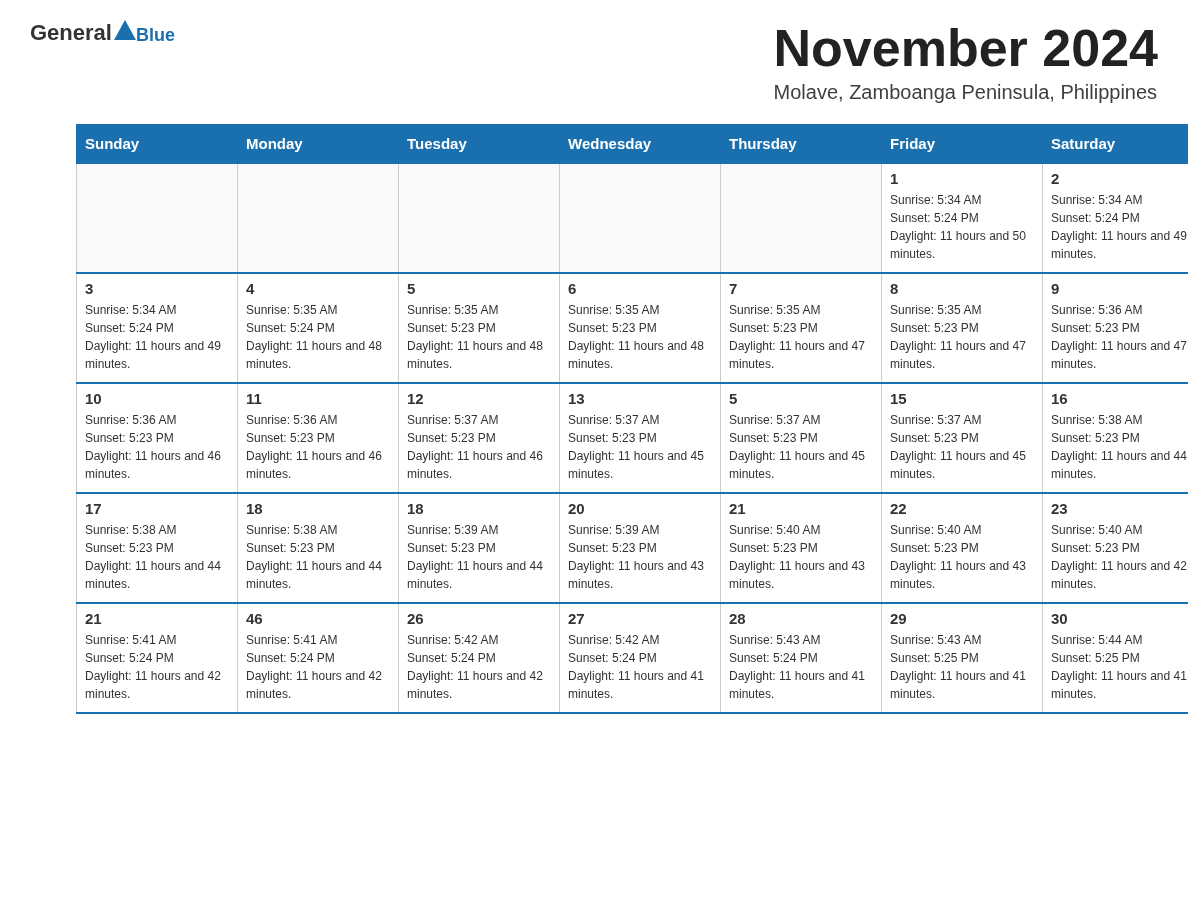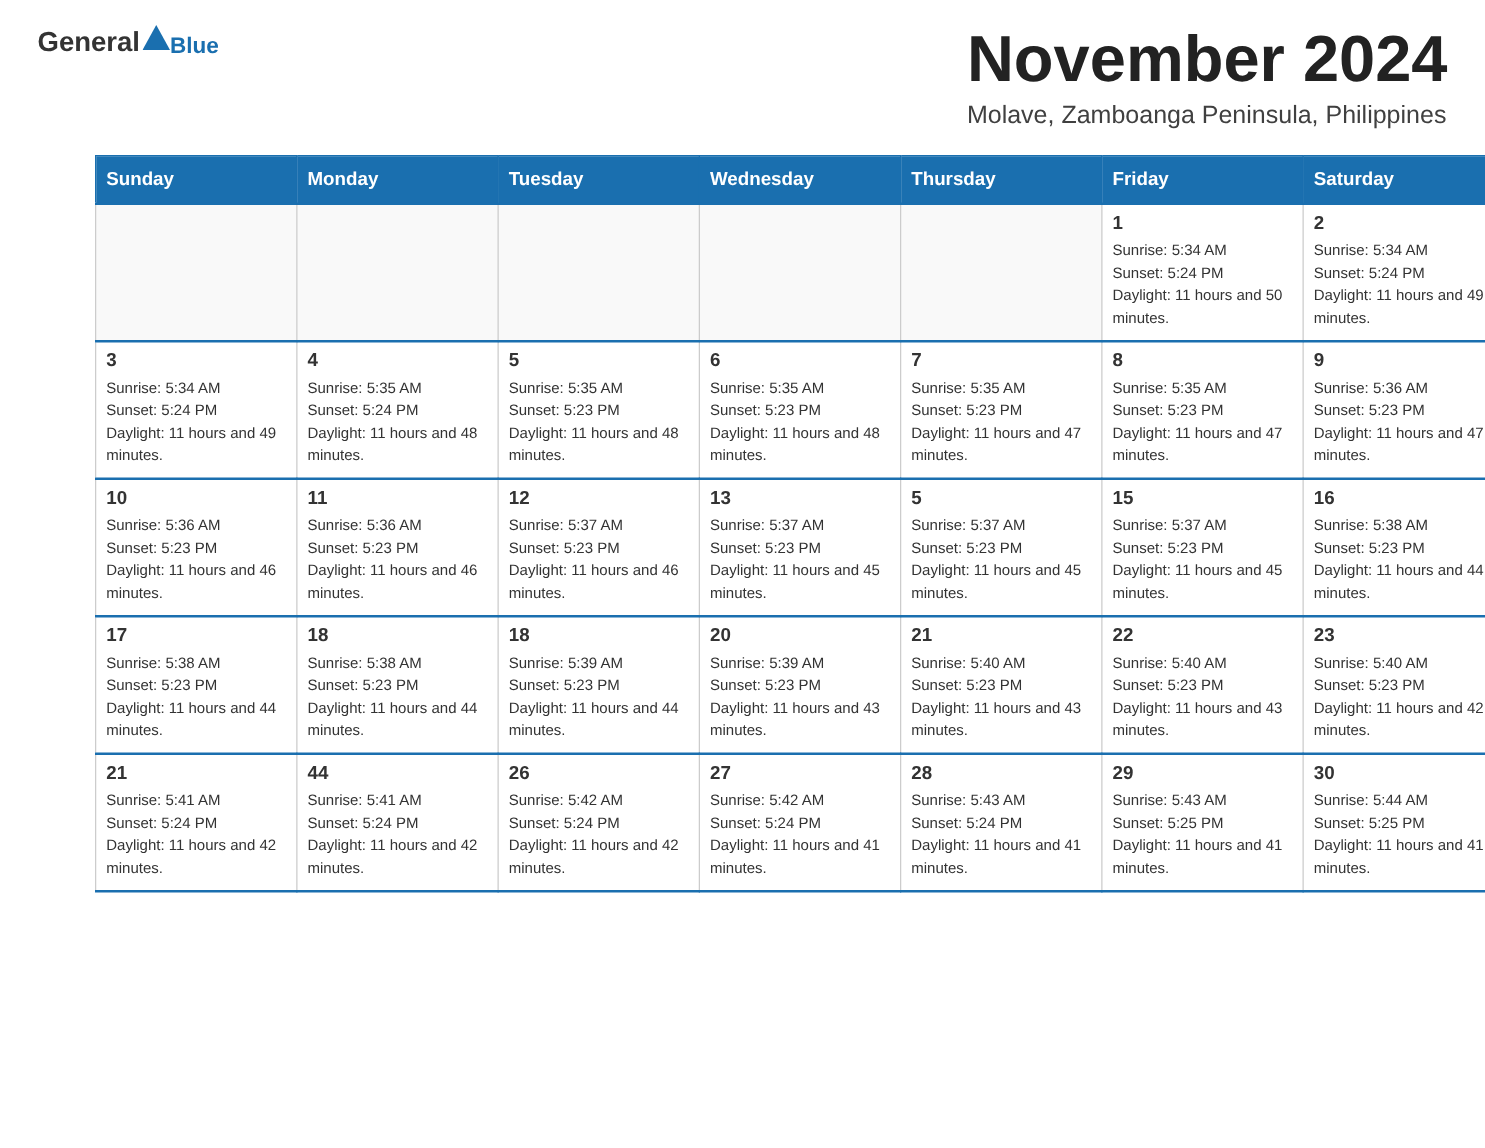--- a/index.html
+++ b/index.html
@@ -281,21 +281,21 @@
         </td>
       </tr>
       <tr>
         <td>
           <span class="day-number">21</span>
           <div class="day-info" style="white-space: pre-line;">Sunrise: 5:41 AM
 Sunset: 5:24 PM
 Daylight: 11 hours and 42 minutes.</div>
         </td>
         <td>
-          <span class="day-number">44</span>
+          <span class="day-number">46</span>
           <div class="day-info" style="white-space: pre-line;">Sunrise: 5:41 AM
 Sunset: 5:24 PM
 Daylight: 11 hours and 42 minutes.</div>
         </td>
         <td>
           <span class="day-number">26</span>
           <div class="day-info" style="white-space: pre-line;">Sunrise: 5:42 AM
 Sunset: 5:24 PM
 Daylight: 11 hours and 42 minutes.</div>
         </td>

